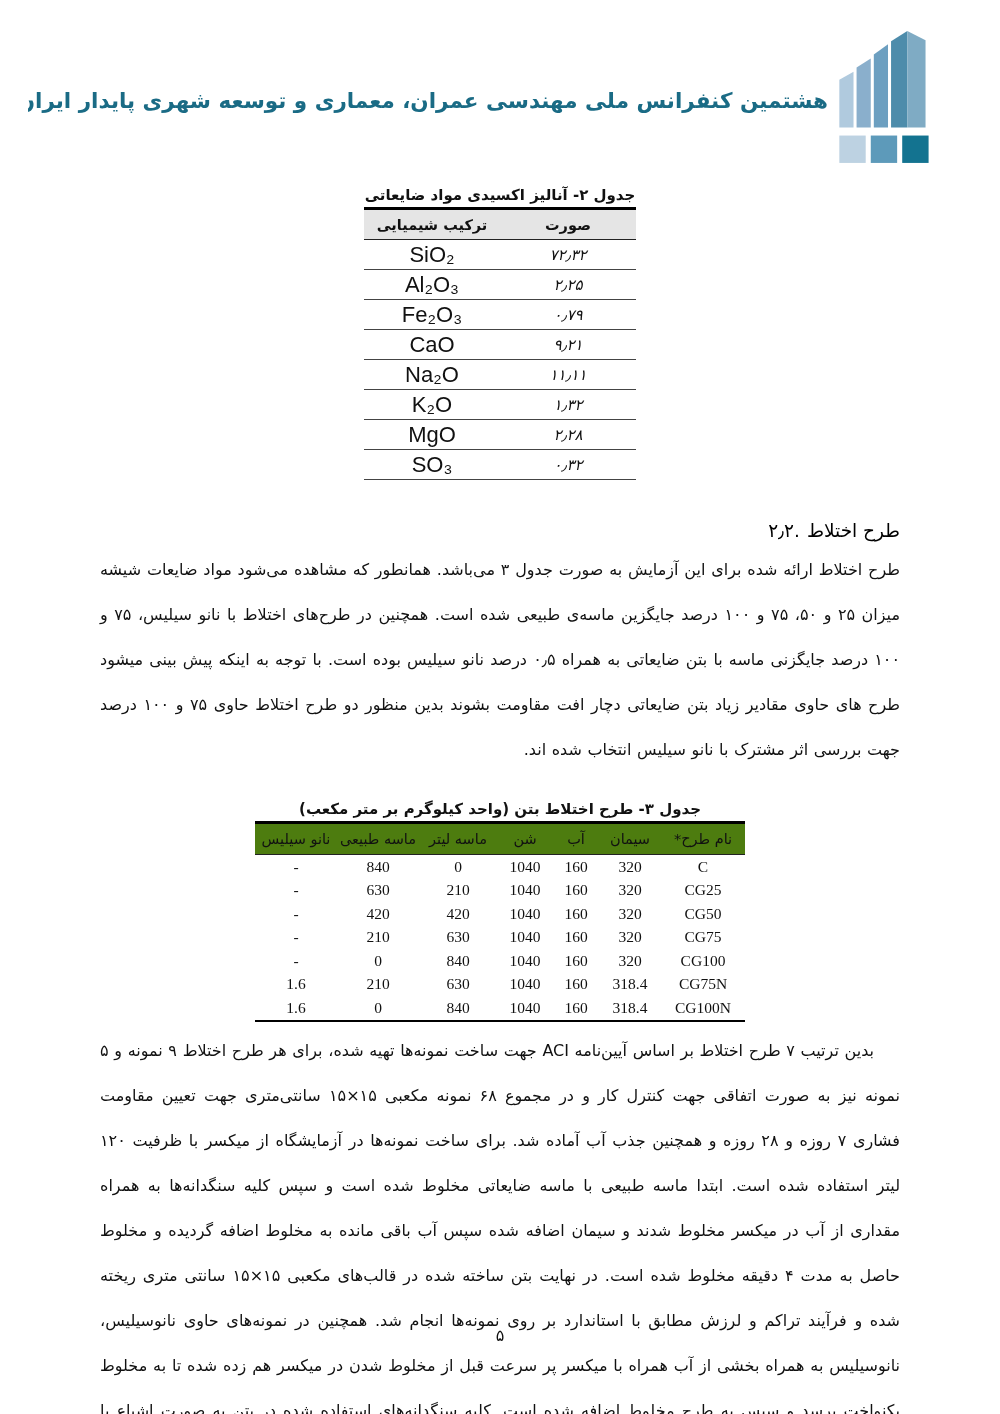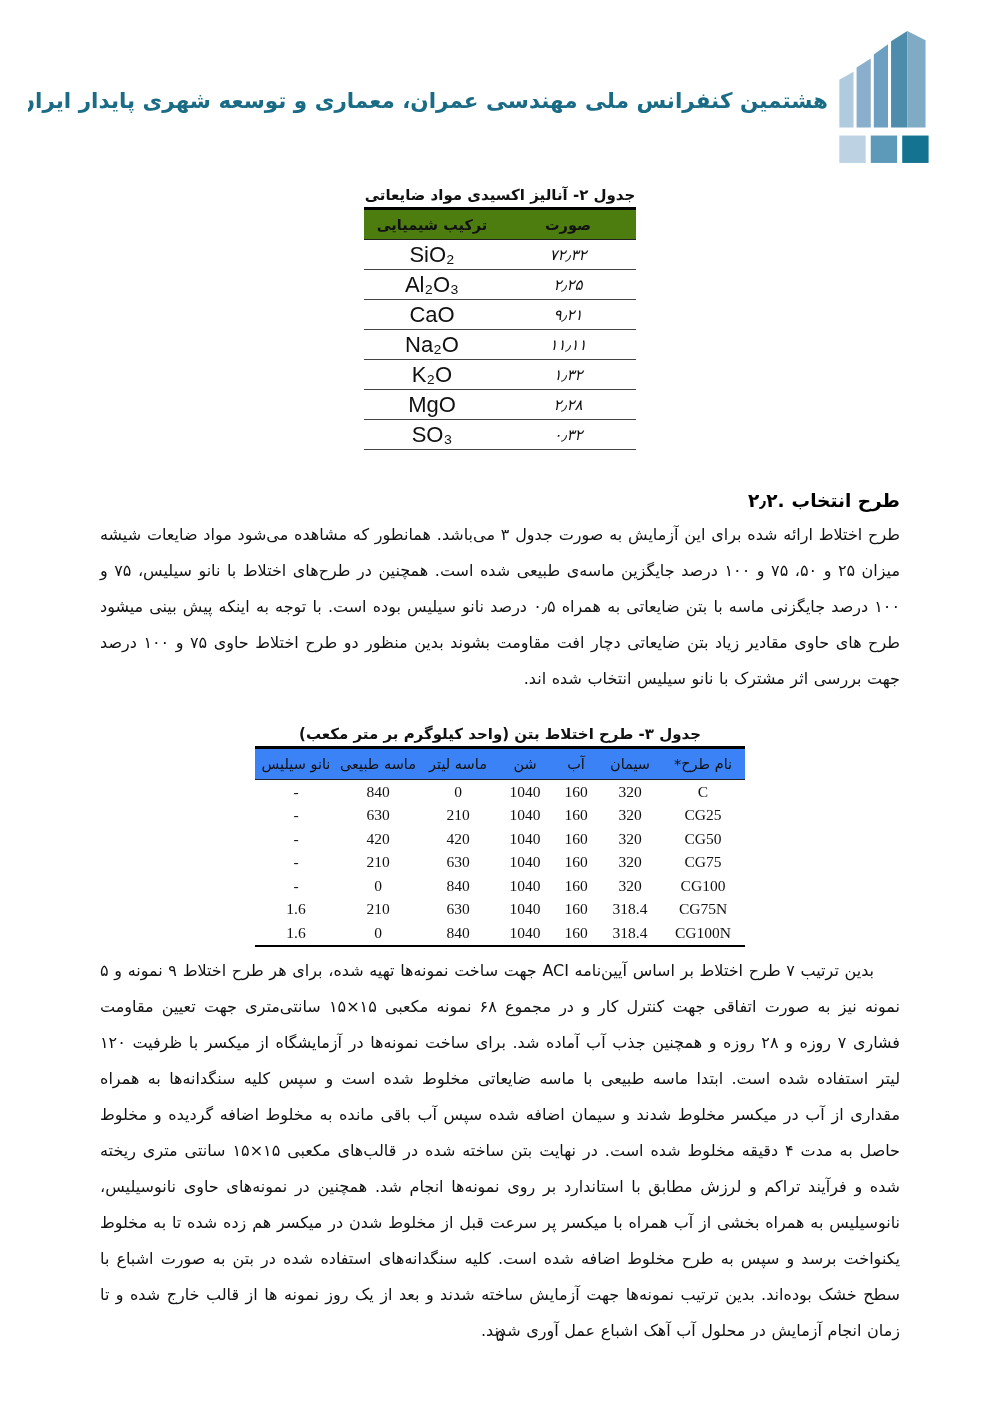--- a/index.html
+++ b/index.html
@@ -30,54 +30,54 @@
   }
   .t2-wrap { margin-top:16px; }
   
   table { border-collapse:collapse; }
   .t2 {
     width:272px; margin:0 auto;
     border-top:3px solid #000;
     border-bottom:1.5px solid #222;
   }
   .t2 th {
-    background:#4d7c0f;
+    background:#e5e5e5;
     height:27px; font-weight:bold; font-size:14.5px;
     border-bottom:1.5px solid #222;
     direction:rtl;
   }
   .t2 td {
     height:27px; text-align:center; vertical-align:middle;
     border-bottom:1.2px solid #444;
   }
   .t2 td:first-child { font-family:Liberation Sans, sans-serif; font-size:22px; }
   .t2 td:last-child  { font-size:15px; direction:rtl;font-style:italic; }
   
   .section-heading {
     display:flex; direction:ltr; justify-content:flex-end; gap:7px;
     margin:40px 100px 0 100px;
-    font-size:18.5px; font-weight:bold; color:#000;
+    font-size:18.5px; font-weight:normal; color:#000;
   }
   
   .body-par {
     width:800px; margin:6px auto 0 auto;
     direction:rtl; text-align:justify;
-    font-size:16px; line-height:36px;
+    font-size:16px; line-height:45px;
     word-spacing:0.5px;
   }
   .body-par.indent { text-indent:26px; }
   
   .t3-wrap { margin-top:28px; }
   .t3 {
     width:490px; margin:0 auto;
     border-top:3px solid #000;
     border-bottom:2px solid #000;
   }
   .t3 th {
-    background:#3b82f6;
+    background:#4d7c0f;
     height:28px; font-weight:normal; font-size:14.5px;
     border-bottom:1.5px solid #222;
     direction:rtl; white-space:nowrap;
   }
   .t3 td {
     height:21.5px; text-align:center; vertical-align:middle;
     font-family:"Liberation Serif", serif; font-size:15.5px;
   }
   
   .page-number {
@@ -120,20 +120,24 @@
       <tbody>
           <tr>
             <td>SiO₂</td>
             <td>۷۲٫۳۲</td>
           </tr>
           <tr>
             <td>Al₂O₃</td>
             <td>۲٫۲۵</td>
           </tr>
           <tr>
+            <td>Fe₂O₃</td>
+            <td>۰٫۷۹</td>
+          </tr>
+          <tr>
             <td>CaO</td>
             <td>۹٫۲۱</td>
           </tr>
           <tr>
             <td>Na₂O</td>
             <td>۱۱٫۱۱</td>
           </tr>
           <tr>
             <td>K₂O</td>
             <td>۱٫۳۲</td>
@@ -145,21 +149,21 @@
           <tr>
             <td>SO₃</td>
             <td>۰٫۳۲</td>
           </tr>
         </tbody>
     </table>
   </div>
 
   <h2 class="section-heading">
     <span>۲٫۲.</span>
-    <span dir="rtl">طرح انتخاب</span>
+    <span dir="rtl">طرح اختلاط</span>
   </h2>
 
   <p class="body-par" dir="rtl">طرح اختلاط ارائه شده برای این آزمایش به صورت جدول ۳ می‌باشد. همانطور که مشاهده می‌شود مواد ضایعات شیشه میزان ۲۵ و ۵۰، ۷۵ و ۱۰۰ درصد جایگزین ماسه‌ی طبیعی شده است. همچنین در طرح‌های اختلاط با نانو سیلیس، ۷۵ و ۱۰۰ درصد جایگزنی ماسه با بتن ضایعاتی به همراه ۰٫۵ درصد نانو سیلیس بوده است. با توجه به اینکه پیش بینی میشود طرح های حاوی مقادیر زیاد بتن ضایعاتی دچار افت مقاومت بشوند بدین منظور دو طرح اختلاط حاوی ۷۵ و ۱۰۰ درصد جهت بررسی اثر مشترک با نانو سیلیس انتخاب شده اند.</p>
 
   <div class="t3-wrap">
     <p class="tbl-caption">جدول ۳- طرح اختلاط بتن (واحد کیلوگرم بر متر مکعب)</p>
     <table class="t3" dir="ltr">
       <colgroup>
         <col style="width:82px">
           <col style="width:82px">

